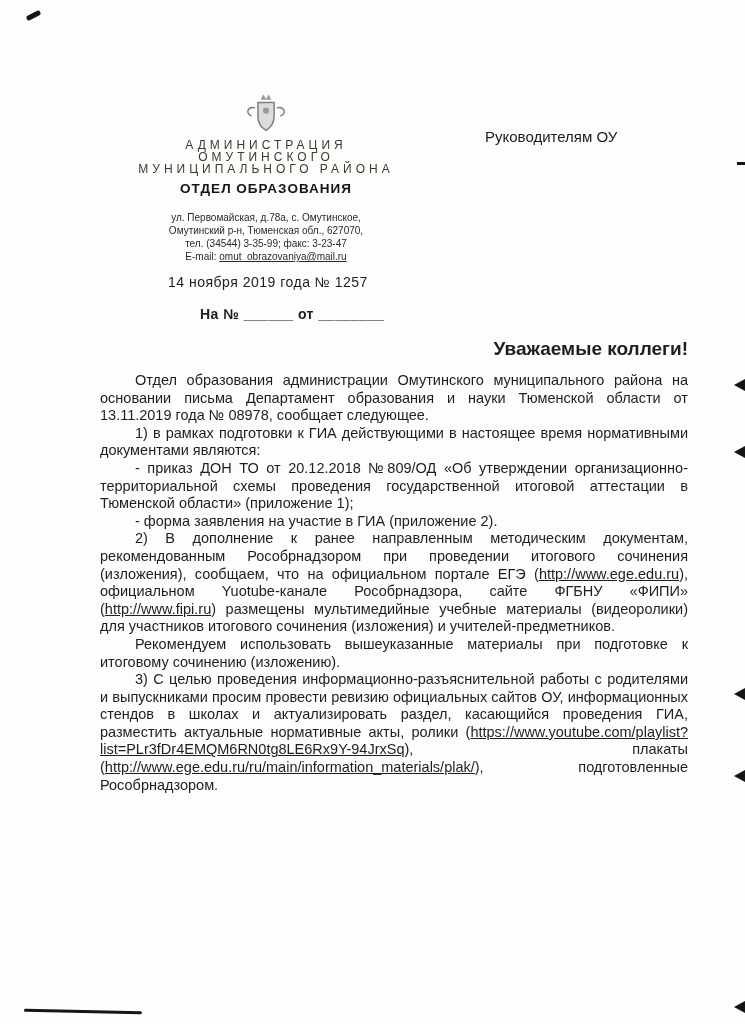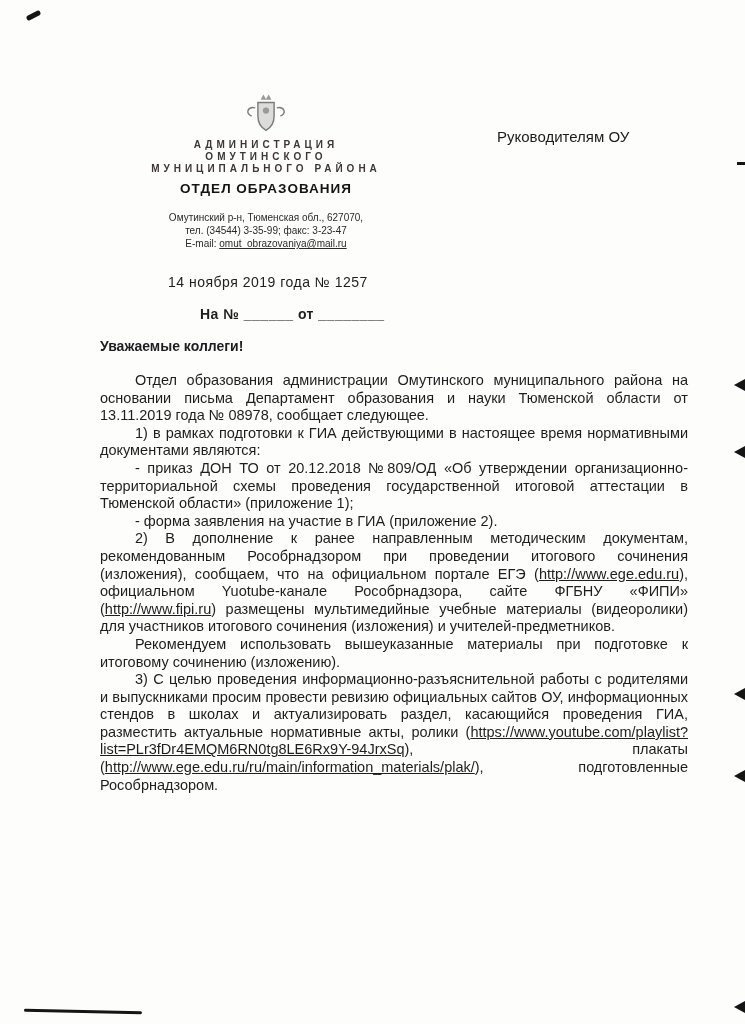--- a/index.html
+++ b/index.html
@@ -13,52 +13,52 @@
     overflow:hidden;
   }
 
   
   .letterhead {
     position:absolute; top:88px; left:138px; width:256px;
     text-align:center;
   }
   .emblem { display:block; margin:0 auto 4px auto; }
   .org-line {
-    font-size:10px; line-height:12px; letter-spacing:4px;
-    color:#3e3734; font-weight:bold;
+    font-size:12px; line-height:12px; letter-spacing:4px;
+    color:#3e3734; font-weight:normal;
   }
   .dept {
     margin-top:6px; font-size:13.5px; font-weight:bold;
     letter-spacing:1px; color:#141414;
   }
   .addr-block { margin-top:15px; }
   .addr {
     font-size:10px; line-height:13px; color:#2a2a2c;
   }
   .email { text-decoration:underline; }
 
   
   .recipient {
     position:absolute; top:128px; left:485px;
-    font-size:15px; color:#1c1c1e;margin-left:12px;
+    font-size:15px; color:#1c1c1e;
   }
   .ref-date {
     position:absolute; top:274px; left:168px;
     font-size:14px; letter-spacing:0.5px;
   }
   .ref-date .u { }
   .ref-reply {
     position:absolute; top:306px; left:200px;
     font-size:14px; letter-spacing:0.5px;font-weight:bold;
   }
 
   
   .salutation {
     position:absolute; top:338px; left:100px; width:588px;
-    text-align:left; font-weight:bold; font-size:14px;
+    text-align:right; font-weight:bold; font-size:19px;
   }
   .letter-body {
     position:absolute; top:372px; left:100px; width:588px;
     font-size:14.5px; line-height:17.6px; text-align:justify;
   }
   .letter-body p.para { margin:0; text-indent:35px; }
   .link-run { text-decoration:underline; }
 
   
   .artifact { position:absolute; background:#151515; }
@@ -101,20 +101,21 @@
       </g>
       <path d="M24 13 L27 7 L30 12 L33 7 L36 13 Z" fill="#9a9a9a"></path>
       <path d="M21 16 L39 16 L39 31 Q39 42 30 47 Q21 42 21 31 Z" fill="#dcdcda" stroke="#7c7c7c" stroke-width="1.6"></path>
       <circle cx="30" cy="25" r="3.5" fill="#9a9a9a"></circle>
     </svg>
     <div class="org-line">АДМИНИСТРАЦИЯ</div>
     <div class="org-line">ОМУТИНСКОГО</div>
     <div class="org-line">МУНИЦИПАЛЬНОГО РАЙОНА</div>
     <div class="dept">ОТДЕЛ ОБРАЗОВАНИЯ</div>
     <div class="addr-block">
+      <div class="addr">ул. Первомайская, д.78а, с. Омутинское,</div>
       <div class="addr">Омутинский р-н, Тюменская обл., 627070,</div>
       <div class="addr">тел. (34544) 3-35-99; факс: 3-23-47</div>
       <div class="addr"><span>E-mail: </span><span class="email">omut_obrazovaniya@mail.ru</span></div>
     </div>
   </div>
 
   <div class="ref-date"><span class="u">14 ноября 2019 года</span><span> № 1257</span></div>
   <div class="ref-reply">На № ______  от ________</div>
 
   <div class="salutation">Уважаемые коллеги!</div>

